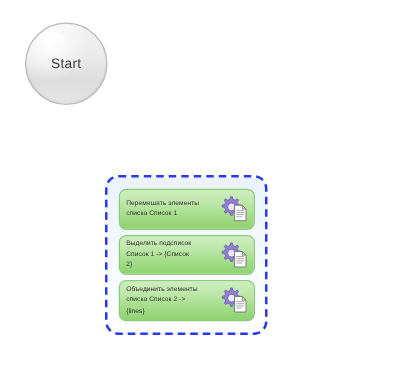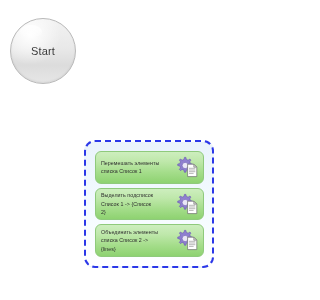--- a/index.html
+++ b/index.html
@@ -12,21 +12,21 @@
     height: 300px;
     position: relative;
     overflow: hidden;
     font-family: "Liberation Sans", sans-serif;
     -webkit-font-smoothing: antialiased;
   }
 
   
   .start-node {
     position: absolute;
-    left: 10px;
+    left: 20px;
     top: 18px;
     width: 66px;
     height: 66px;
     border-radius: 50%;
     border: 1px solid #b9b9b9;
     background:
       radial-gradient(circle at 30% 24%, #ffffff 0%, rgba(255,255,255,0) 46%),
       linear-gradient(to bottom, #f2f2f2 0%, #e9e9e9 45%, #dcdcdc 72%, #e6e6e6 100%);
     box-sizing: border-box;
     display: flex;

